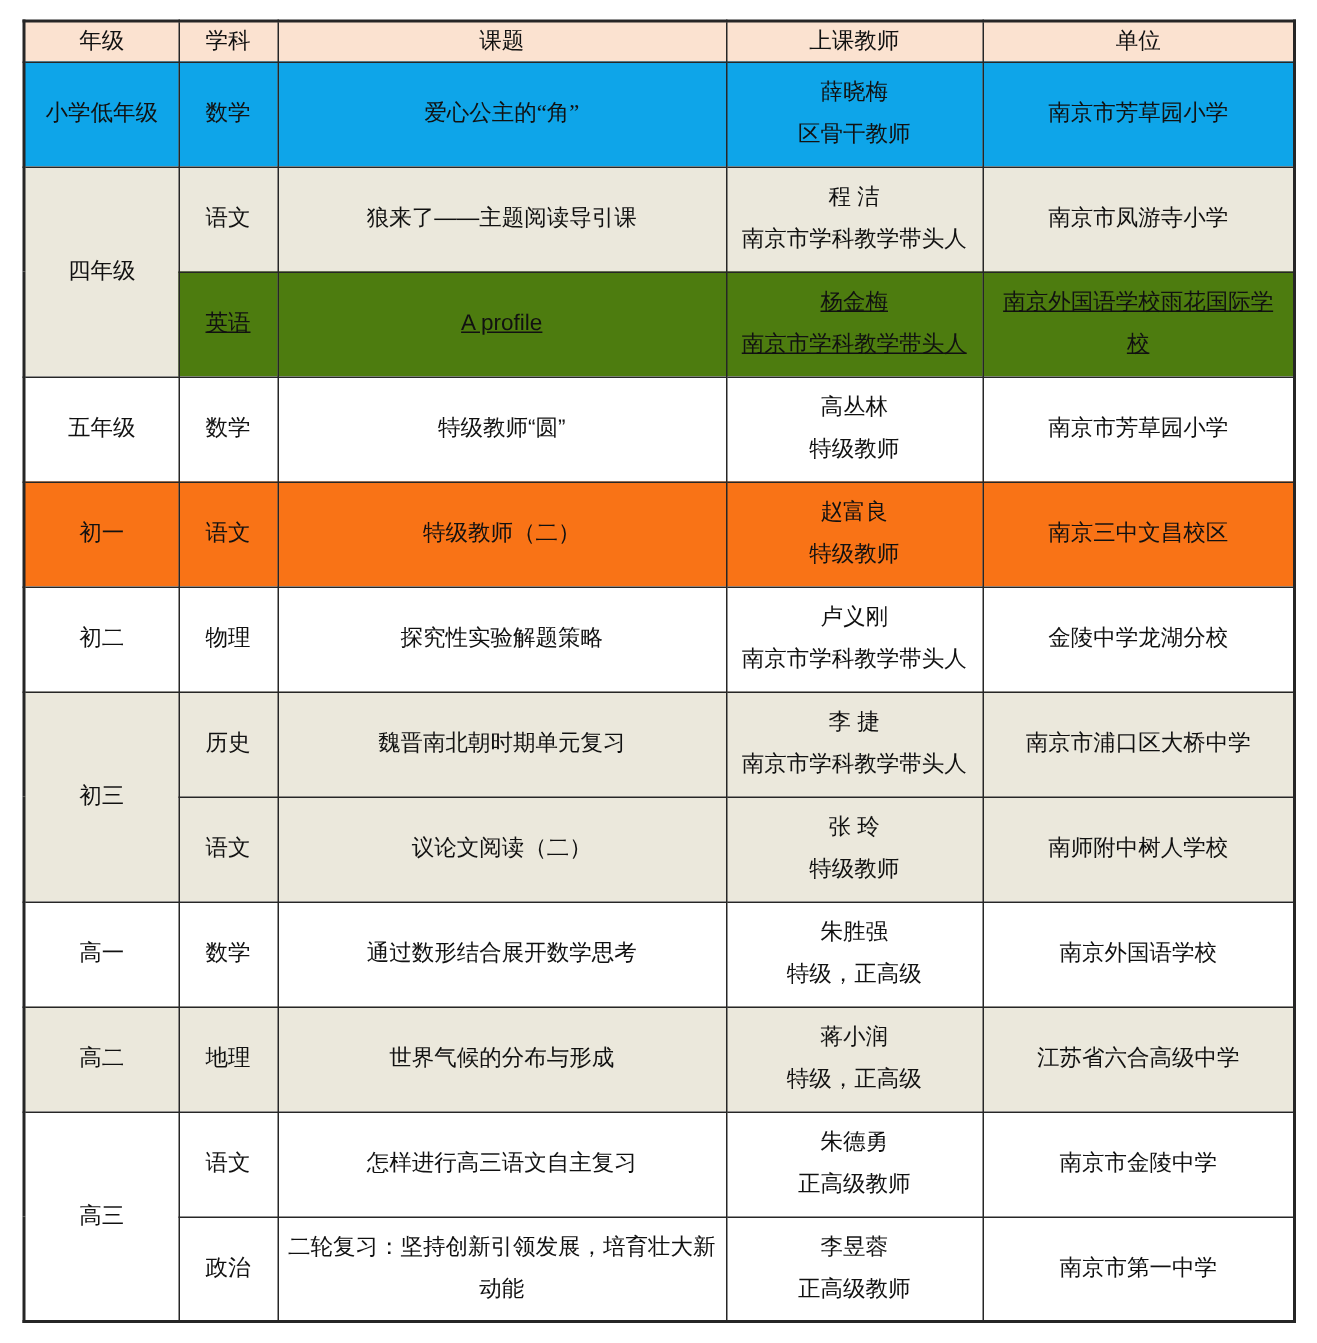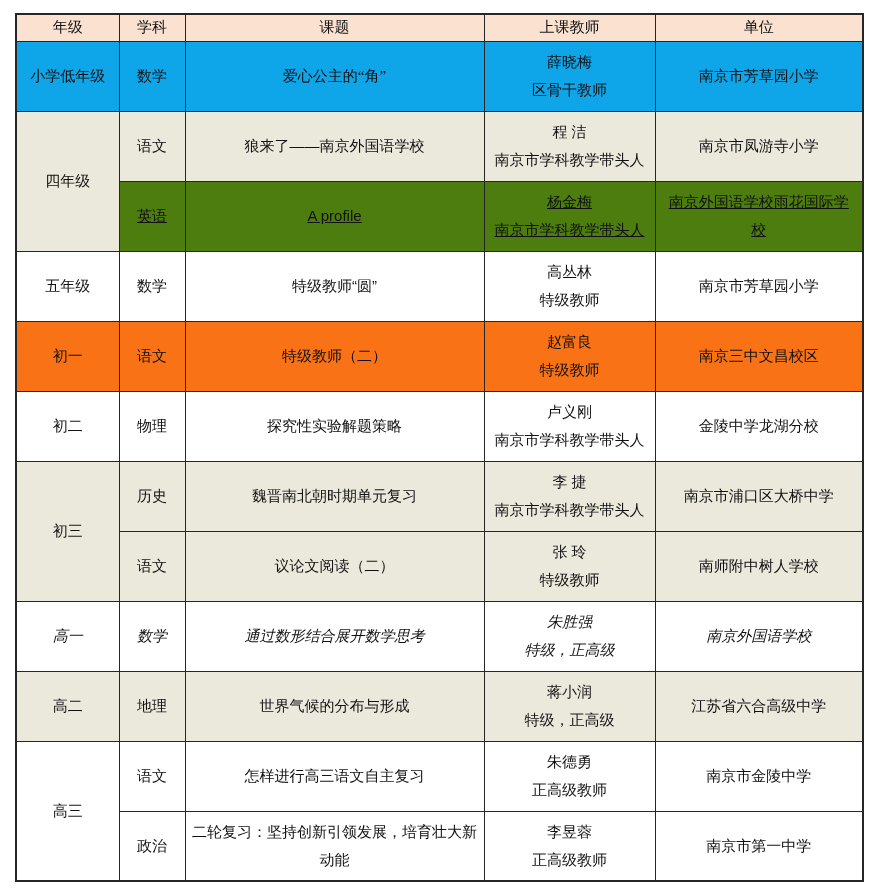--- a/index.html
+++ b/index.html
@@ -65,21 +65,21 @@
           <td class="topic">爱心公主的“角”</td>
           <td class="teacher">
             <div>薛晓梅</div>
             <div>区骨干教师</div>
           </td>
           <td class="school">南京市芳草园小学</td>
         </tr>
         <tr style="background-color: rgb(235, 232, 220);">
           <td class="grade" rowspan="2">四年级</td>
           <td class="subject">语文</td>
-          <td class="topic">狼来了——南京外国语学校</td>
+          <td class="topic">狼来了——主题阅读导引课</td>
           <td class="teacher">
             <div>程 洁</div>
             <div>南京市学科教学带头人</div>
           </td>
           <td class="school">南京市凤游寺小学</td>
         </tr>
         <tr style="background-color: #4d7c0f; text-decoration: underline;">
           <td class="subject">英语</td>
           <td class="topic">A profile</td>
           <td class="teacher">
@@ -130,21 +130,21 @@
         </tr>
         <tr style="background-color: rgb(235, 232, 220);">
           <td class="subject">语文</td>
           <td class="topic">议论文阅读（二）</td>
           <td class="teacher">
             <div>张 玲</div>
             <div>特级教师</div>
           </td>
           <td class="school">南师附中树人学校</td>
         </tr>
-        <tr style="background-color: rgb(255, 255, 255); font-style: italic;">
+        <tr style="background-color: rgb(255, 255, 255);">
           <td class="grade" rowspan="1">高一</td>
           <td class="subject">数学</td>
           <td class="topic">通过数形结合展开数学思考</td>
           <td class="teacher">
             <div>朱胜强</div>
             <div>特级，正高级</div>
           </td>
           <td class="school">南京外国语学校</td>
         </tr>
         <tr style="background-color: rgb(235, 232, 220); border-radius: 21px;">

